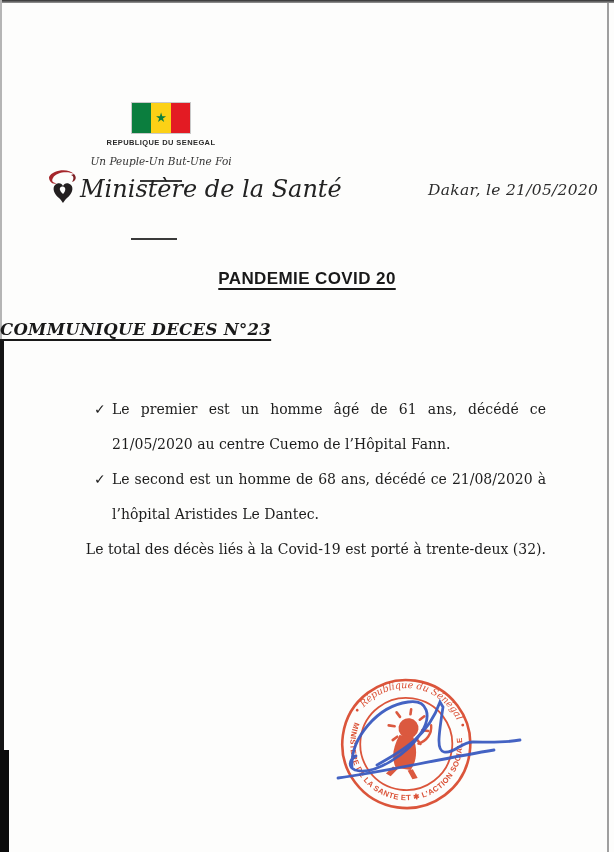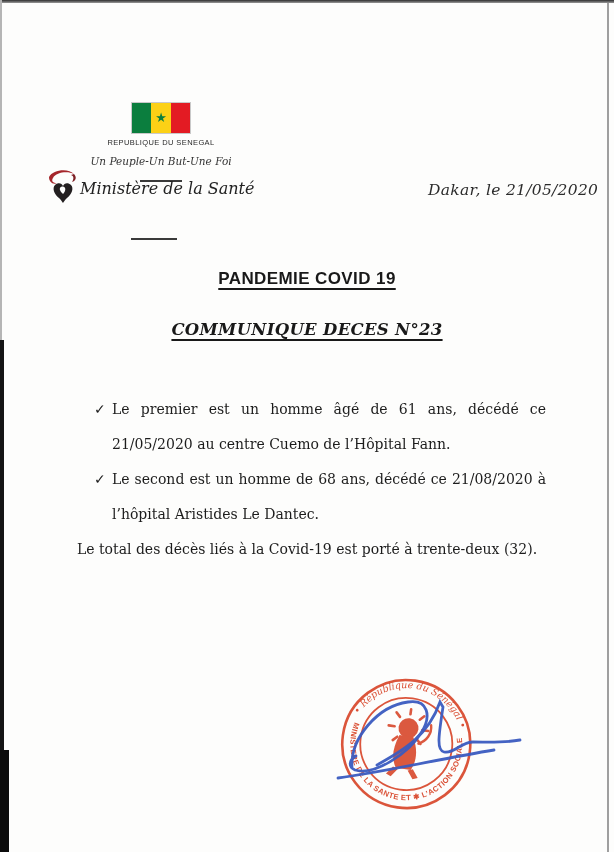--- a/index.html
+++ b/index.html
@@ -12,43 +12,43 @@
   .edge-right{position:absolute;top:3px;left:607px;width:2px;height:100%;background:#9f9f9f;}
   .edge-left-grey{position:absolute;top:0;left:0;width:2px;height:380px;background:#b5b5b5;}
   .edge-left-black{position:absolute;top:340px;left:0;width:4px;height:512px;background:#141414;}
   .edge-left-black2{position:absolute;top:750px;left:0;width:9px;height:102px;background:#0c0c0c;}
 
   
   .flag-block{position:absolute;left:117px;top:103px;width:88px;display:flex;flex-direction:column;align-items:center;}
   .flag{position:relative;width:58px;height:30px;display:flex;box-shadow:0 0 0 1px #c9c9c9;}
   .flag .band{flex:1;}
   .flag .star{position:absolute;left:50%;top:50%;transform:translate(-50%,-54%);font-size:13px;line-height:1;}
-  .republic{margin-top:5px;font-family:"Liberation Sans",sans-serif;font-weight:normal;font-size:7.5px;letter-spacing:.4px;white-space:nowrap;color:#2a2a2a;}
+  .republic{margin-top:5px;font-family:"Liberation Sans",sans-serif;font-weight:bold;font-size:7.5px;letter-spacing:.4px;white-space:nowrap;color:#2a2a2a;}
   .motto{margin-top:8px;font-style:italic;font-size:10.5px;white-space:nowrap;color:#333;}
   .rule{border:none;border-top:2px solid #3a3a3a;width:42px;margin:13px 0 0 0;}
 
   .ministry-logo{position:absolute;left:43px;top:167px;}
-  .ministry-block{position:absolute;left:80px;top:174px;font-style:italic;font-size:16px;line-height:30px;color:#222;}
+  .ministry-block{position:absolute;left:80px;top:174px;font-style:italic;font-size:24px;line-height:30px;color:#222;}
   .ministry-line2{padding-left:16px;}
   .ministry-rule{position:absolute;left:131px;top:238px;width:46px;border:none;border-top:2px solid #3a3a3a;margin:0;}
 
   .dateline{position:absolute;left:392px;top:181px;font-style:italic;font-size:15.5px;color:#2b2b2b;letter-spacing:.3px;margin-left:36px;}
 
   
   .title-main{position:absolute;top:269px;left:0;width:100%;margin:0;text-align:center;
     font-family:"Liberation Sans",sans-serif;font-size:17px;font-weight:bold;letter-spacing:.4px;
     text-decoration:underline;text-decoration-thickness:2px;text-underline-offset:4px;color:#191919;}
-  .title-sub{position:absolute;top:320px;left:0;width:100%;margin:0;text-align:center;
+  .title-sub{position:absolute;top:320px;left:0;width:100%;margin:0;text-align:left;
     font-family:"DejaVu Serif",serif;font-style:italic;font-size:16.5px;font-weight:bold;letter-spacing:.3px;
     text-decoration:underline;text-decoration-thickness:2px;text-underline-offset:4px;color:#191919;}
 
   
   .doc-body{position:absolute;left:68px;top:392px;width:478px;font-size:14px;line-height:35px;color:#1c1c1c;}
   .doc-body p{margin:0;text-align:justify;}
-  .doc-body p.nowrap{white-space:nowrap;text-align:center;}
+  .doc-body p.nowrap{white-space:nowrap;text-align:right;}
   .bullets{list-style:none;margin:0;padding:0 0 0 26px;}
   .bullets li{display:flex;align-items:flex-start;}
   .check{flex:0 0 18px;font-size:14px;}
   .bullet-text{flex:1;text-align:justify;}
 
   
   .stamp{position:absolute;left:334px;top:676px;transform:rotate(8deg);}
   .signature{position:absolute;left:322px;top:680px;pointer-events:none;}
 </style>
 </head>
@@ -81,21 +81,21 @@
     <path d="M17 21 C18 19 21 19 22 21 C23 23 21 26 20 27 C19 26 16 23 17 21 Z" fill="#fdfdfc"></path>
   </svg>
 
   <div class="ministry-block">
     <div class="ministry-line1">Ministère de la Santé</div>
   </div>
   <hr class="ministry-rule">
 
   <div class="dateline">Dakar, le 21/05/2020</div>
 
-  <h1 class="title-main">PANDEMIE COVID 19</h1>
+  <h1 class="title-main">PANDEMIE COVID 20</h1>
   <h2 class="title-sub">COMMUNIQUE DECES N°23</h2>
 
   <div class="doc-body">
     <ul class="bullets">
       <li>
         <span class="check">✓</span>
         <span class="bullet-text">Le premier est un homme âgé de 61 ans, décédé ce 21/05/2020 au centre Cuemo de l’Hôpital Fann.</span>
       </li>
       <li>
         <span class="check">✓</span>

